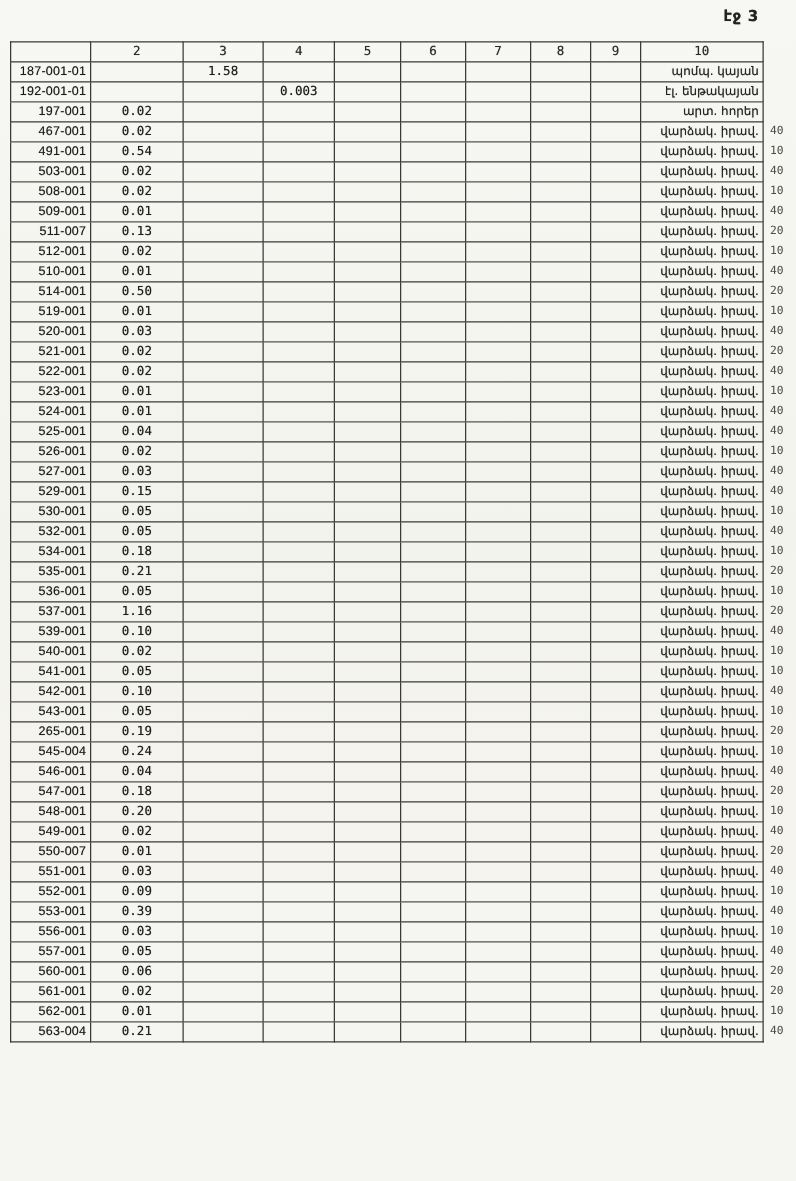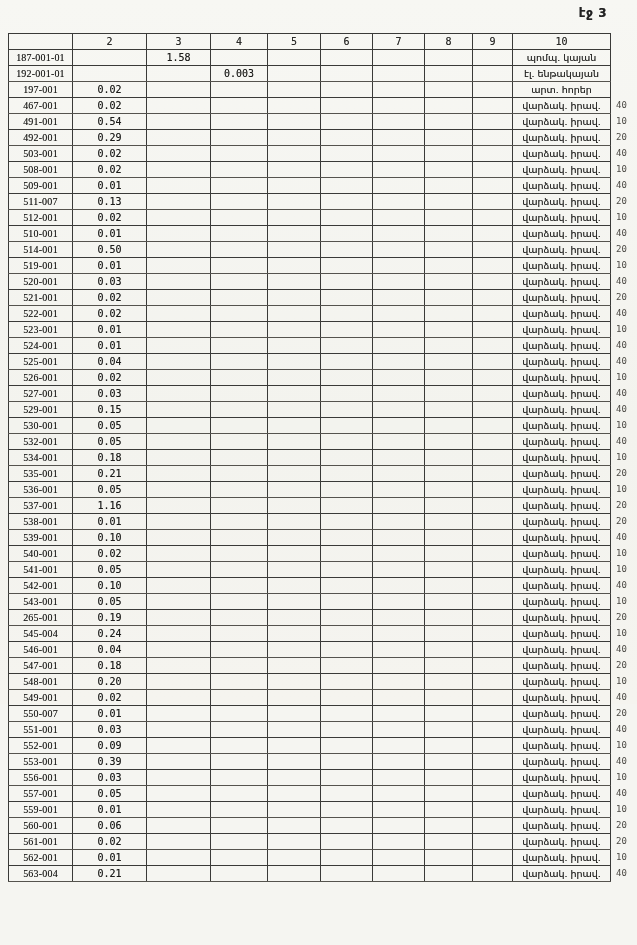--- a/index.html
+++ b/index.html
@@ -48,33 +48,33 @@
   .sheet tr:nth-child(even) td { border-bottom-color: #55534e; }
   .sheet tr:nth-child(odd) td { border-bottom-color: #3a3a38; }
   .sheet th {
     font-family: "DejaVu Sans Mono", monospace;
     font-weight: normal;
     text-align: center;
     font-size: 10px;
     color: #2a2a28;
   }
   .sheet td.code {
-    font-family: Liberation Serif, serif;
+    font-family: Liberation Sans, sans-serif;
     letter-spacing: 0.2px;
-    text-align: center;
+    text-align: right;
     color: #1a1a18;
   }
   .sheet td.val {
     font-family: "DejaVu Sans Mono", monospace;
     text-align: center;
     color: #1c1c1a;
   }
   .sheet td.note {
     font-size: 9.5px;
-    text-align: center;
+    text-align: right;
     color: #222220;
     margin-left: 28px;
   }
   .sheet th.edge, .sheet td.edge {
     border: none;
     background: transparent;
     font-family: "DejaVu Sans Mono", monospace;
     font-size: 9px;
     color: #4c4a45;
     text-align: left;
@@ -177,33 +177,20 @@
           <td class="val"></td>
           <td class="val"></td>
           <td class="val"></td>
           <td class="val"></td>
           <td class="val"></td>
           <td class="val"></td>
           <td class="note">վարձակ. իրավ.</td>
           <td class="edge">10</td>
         </tr>
         <tr>
-          <td class="code">492-001</td>
-          <td class="val">0.29</td>
-          <td class="val"></td>
-          <td class="val"></td>
-          <td class="val"></td>
-          <td class="val"></td>
-          <td class="val"></td>
-          <td class="val"></td>
-          <td class="val"></td>
-          <td class="note">վարձակ. իրավ.</td>
-          <td class="edge">20</td>
-        </tr>
-        <tr>
           <td class="code">503-001</td>
           <td class="val">0.02</td>
           <td class="val"></td>
           <td class="val"></td>
           <td class="val"></td>
           <td class="val"></td>
           <td class="val"></td>
           <td class="val"></td>
           <td class="val"></td>
           <td class="note">վարձակ. իրավ.</td>
@@ -489,33 +476,20 @@
           <td class="val"></td>
           <td class="val"></td>
           <td class="val"></td>
           <td class="val"></td>
           <td class="val"></td>
           <td class="val"></td>
           <td class="note">վարձակ. իրավ.</td>
           <td class="edge">20</td>
         </tr>
         <tr>
-          <td class="code">538-001</td>
-          <td class="val">0.01</td>
-          <td class="val"></td>
-          <td class="val"></td>
-          <td class="val"></td>
-          <td class="val"></td>
-          <td class="val"></td>
-          <td class="val"></td>
-          <td class="val"></td>
-          <td class="note">վարձակ. իրավ.</td>
-          <td class="edge">20</td>
-        </tr>
-        <tr>
           <td class="code">539-001</td>
           <td class="val">0.10</td>
           <td class="val"></td>
           <td class="val"></td>
           <td class="val"></td>
           <td class="val"></td>
           <td class="val"></td>
           <td class="val"></td>
           <td class="val"></td>
           <td class="note">վարձակ. իրավ.</td>
@@ -721,33 +695,20 @@
           <td class="val">0.05</td>
           <td class="val"></td>
           <td class="val"></td>
           <td class="val"></td>
           <td class="val"></td>
           <td class="val"></td>
           <td class="val"></td>
           <td class="val"></td>
           <td class="note">վարձակ. իրավ.</td>
           <td class="edge">40</td>
-        </tr>
-        <tr>
-          <td class="code">559-001</td>
-          <td class="val">0.01</td>
-          <td class="val"></td>
-          <td class="val"></td>
-          <td class="val"></td>
-          <td class="val"></td>
-          <td class="val"></td>
-          <td class="val"></td>
-          <td class="val"></td>
-          <td class="note">վարձակ. իրավ.</td>
-          <td class="edge">10</td>
         </tr>
         <tr>
           <td class="code">560-001</td>
           <td class="val">0.06</td>
           <td class="val"></td>
           <td class="val"></td>
           <td class="val"></td>
           <td class="val"></td>
           <td class="val"></td>
           <td class="val"></td>

